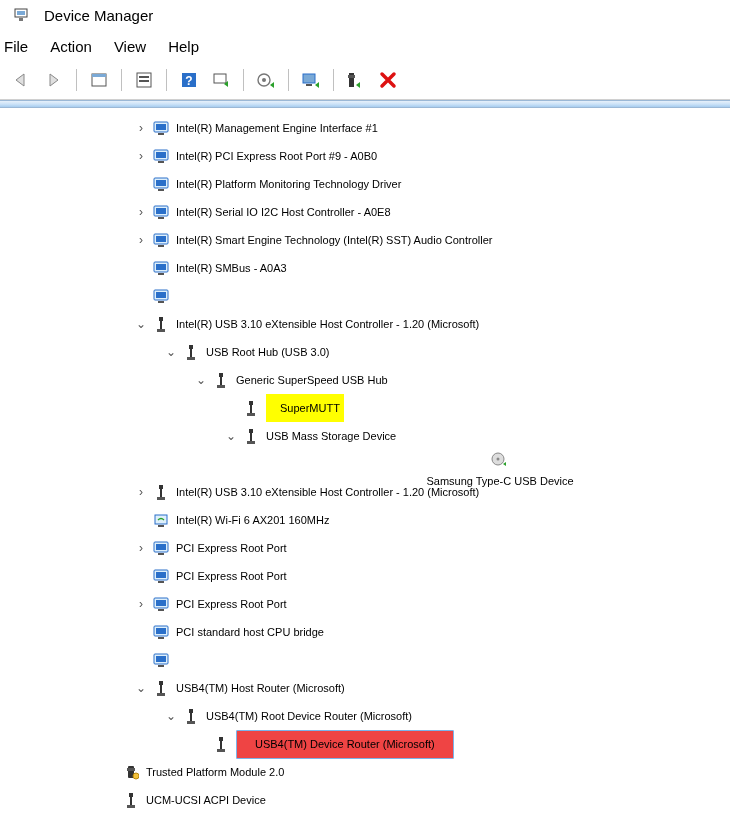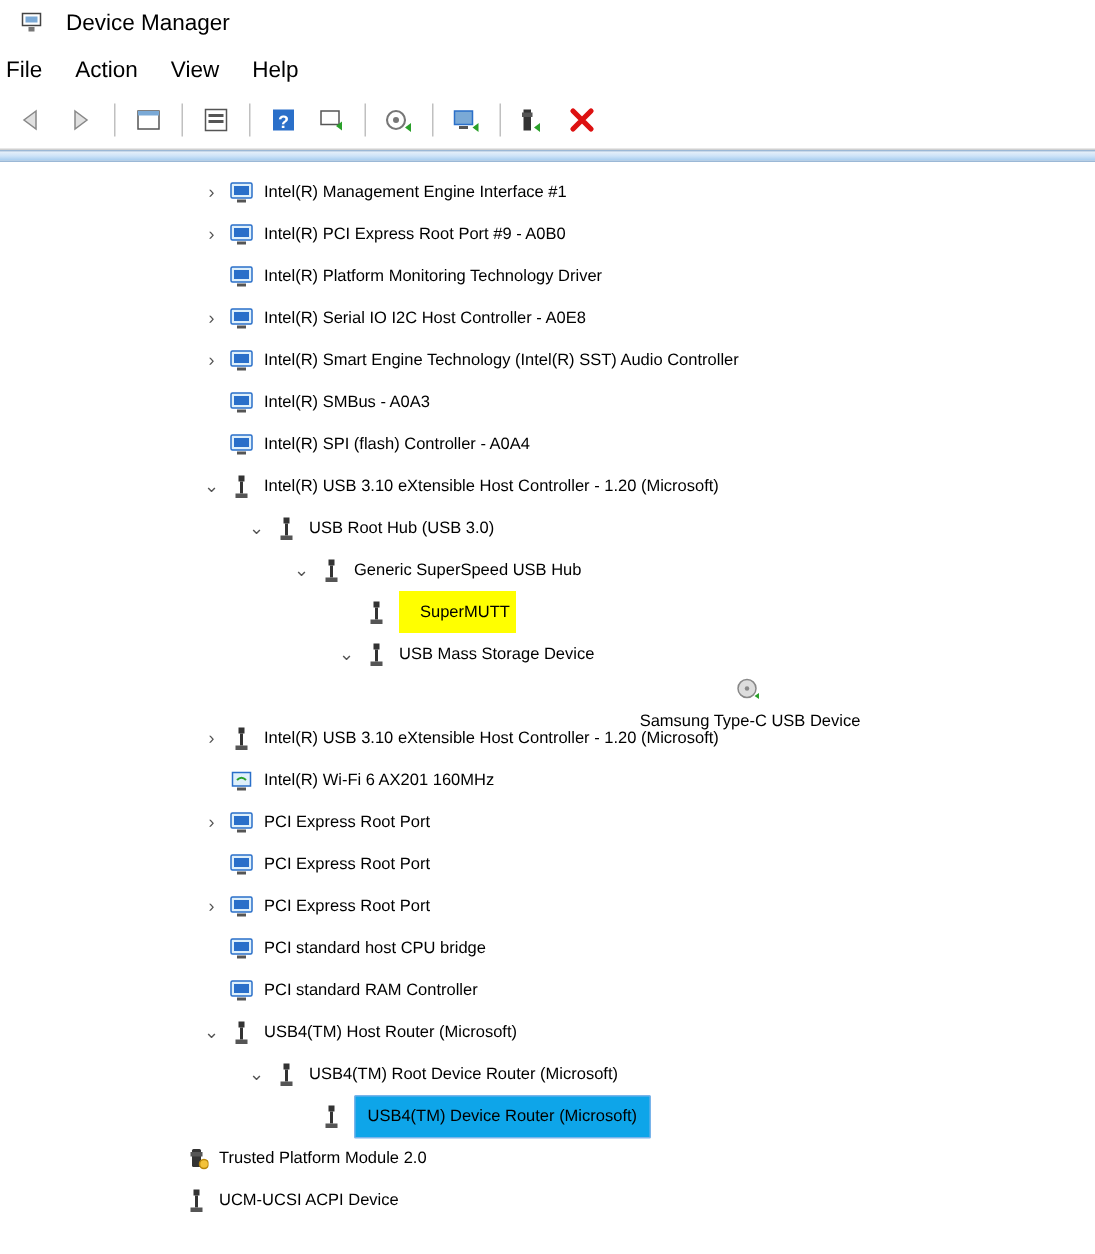--- a/index.html
+++ b/index.html
@@ -82,23 +82,23 @@
     display: inline-flex;
     align-items: center;
     justify-content: center;
   }
   .label { font-size: 11px; }
   .hl-yellow {
     background: #ffff00;
     padding: 1px 4px 0 14px;
   }
   .hl-select {
-    background: #0ea5e9;
+    background: #ef4444;
     border: 1px solid #7ab4ea;
-    padding: 0 8px;
+    padding: 0 18px;
     border-radius: 1px;
   }
   
   .ind0 { padding-left: 120px; }
   .ind1 { padding-left: 150px; }
   .ind2 { padding-left: 180px; }
   .ind3 { padding-left: 210px; }
   .ind0nt { padding-left: 138px; }  
   .ind3nt { padding-left: 228px; }  
   .ind4nt { padding-left: 258px; flex-direction: column; }  
@@ -288,21 +288,20 @@
       </span>
     <span class="label">Intel(R) SMBus - A0A3</span>
   </div>
 
   <div class="row ind0nt">
     <span class="icon">
         <svg width="16" height="16">
           <use href="#card"></use>
         </svg>
       </span>
-    <span class="label">Intel(R) SPI (flash) Controller - A0A4</span>
   </div>
 
   <div class="row ind0">
     <span class="tw">⌄</span>
     <span class="icon">
         <svg width="16" height="16">
           <use href="#usb"></use>
         </svg>
       </span>
     <span class="label">Intel(R) USB 3.10 eXtensible Host Controller - 1.20 (Microsoft)</span>
@@ -412,21 +411,20 @@
       </span>
     <span class="label">PCI standard host CPU bridge</span>
   </div>
 
   <div class="row ind0nt">
     <span class="icon">
         <svg width="16" height="16">
           <use href="#card"></use>
         </svg>
       </span>
-    <span class="label">PCI standard RAM Controller</span>
   </div>
 
   <div class="row ind0">
     <span class="tw">⌄</span>
     <span class="icon">
         <svg width="16" height="16">
           <use href="#usb"></use>
         </svg>
       </span>
     <span class="label">USB4(TM) Host Router (Microsoft)</span>

